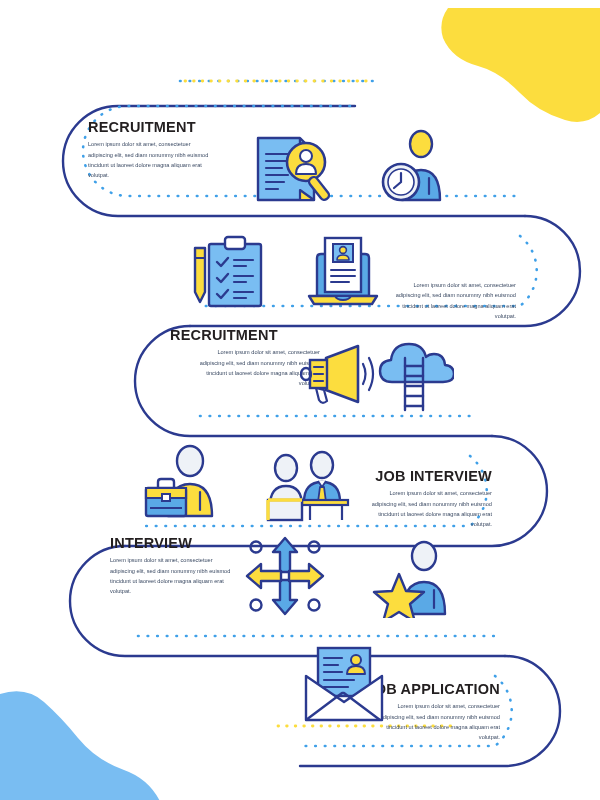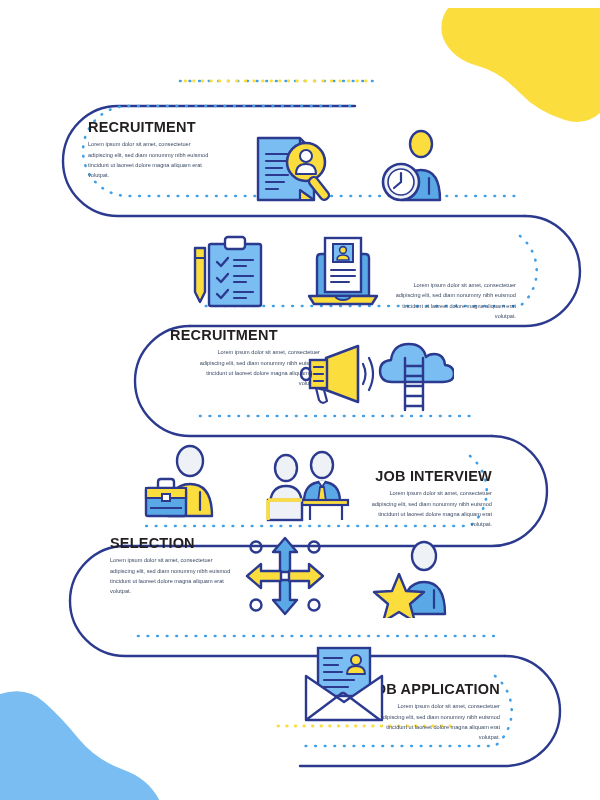--- a/index.html
+++ b/index.html
@@ -198,21 +198,21 @@
     <path d="M62 37 h4 l2 15 h-8 z" fill="#fcdd3e" stroke="#2b3a8f" stroke-width="1.8" stroke-linejoin="round"></path>
     <rect x="44" y="50" width="46" height="5" fill="#fcdd3e" stroke="#2b3a8f" stroke-width="2.2"></rect>
     <line x1="52" y1="55" x2="52" y2="70" stroke="#2b3a8f" stroke-width="2.2"></line>
     <line x1="84" y1="55" x2="84" y2="70" stroke="#2b3a8f" stroke-width="2.2"></line>
     <rect x="10" y="50" width="34" height="20" fill="#eef2f7" stroke="#2b3a8f" stroke-width="2.4"></rect>
     <path d="M10 50 h34" stroke="#fcdd3e" stroke-width="3.4"></path>
     <line x1="10" y1="50" x2="10" y2="70" stroke="#fcdd3e" stroke-width="3.4"></line>
   </svg>
 
   <div class="txt a-left" style="left:110px;top:528px;width:150px;">
-    <h2 class="sec-title">SELECTION</h2>
+    <h2 class="sec-title">INTERVIEW</h2>
     <p class="sec-body">Lorem ipsum dolor sit amet, consectetuer adipiscing elit, sed diam nonummy nibh euismod tincidunt ut laoreet dolore magna aliquam erat volutpat.</p>
   </div>
 
   <svg class="icon" style="left:243px;top:526px;" width="84" height="84" viewBox="0 0 84 84">
     <path d="M42 4 l12 14 h-7 v20 h-10 v-20 h-7 z" fill="#5aa9e6" stroke="#2b3a8f" stroke-width="2.4" stroke-linejoin="round"></path>
     <path d="M42 80 l-12 -14 h7 v-20 h10 v20 h7 z" fill="#5aa9e6" stroke="#2b3a8f" stroke-width="2.4" stroke-linejoin="round"></path>
     <path d="M4 42 l14 -12 v7 h20 v10 h-20 v7 z" fill="#fcdd3e" stroke="#2b3a8f" stroke-width="2.4" stroke-linejoin="round"></path>
     <path d="M80 42 l-14 12 v-7 h-20 v-10 h20 v-7 z" fill="#fcdd3e" stroke="#2b3a8f" stroke-width="2.4" stroke-linejoin="round"></path>
     <circle cx="13" cy="13" r="5.5" fill="none" stroke="#2b3a8f" stroke-width="2.4"></circle>
     <circle cx="71" cy="13" r="5.5" fill="none" stroke="#2b3a8f" stroke-width="2.4"></circle>

